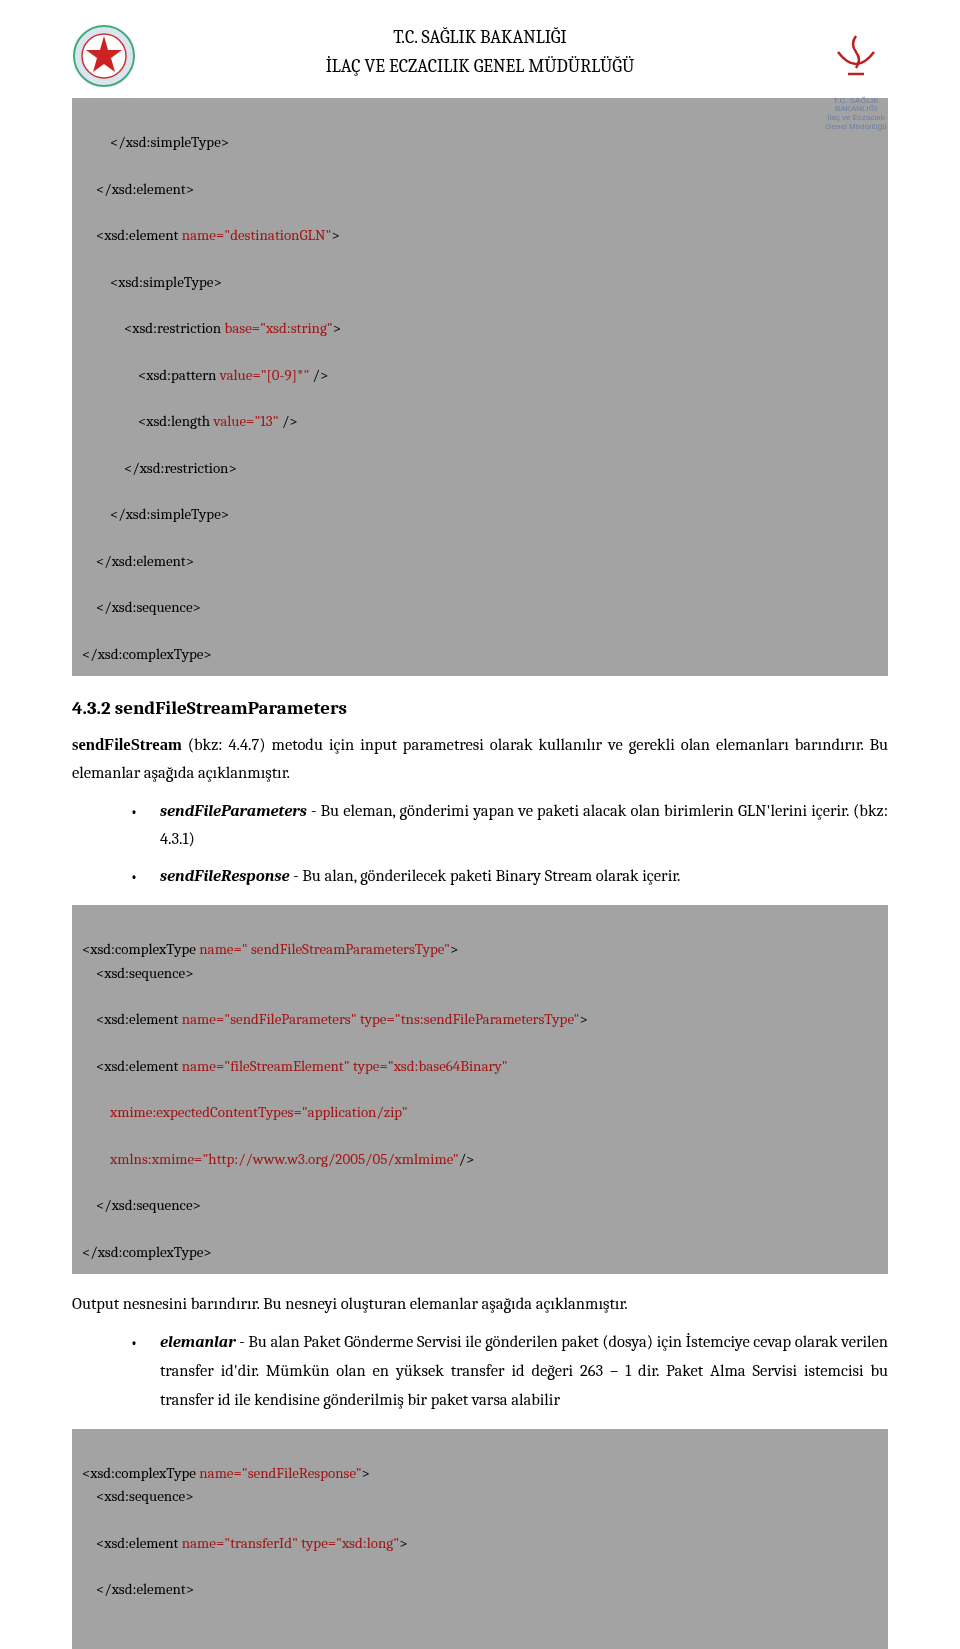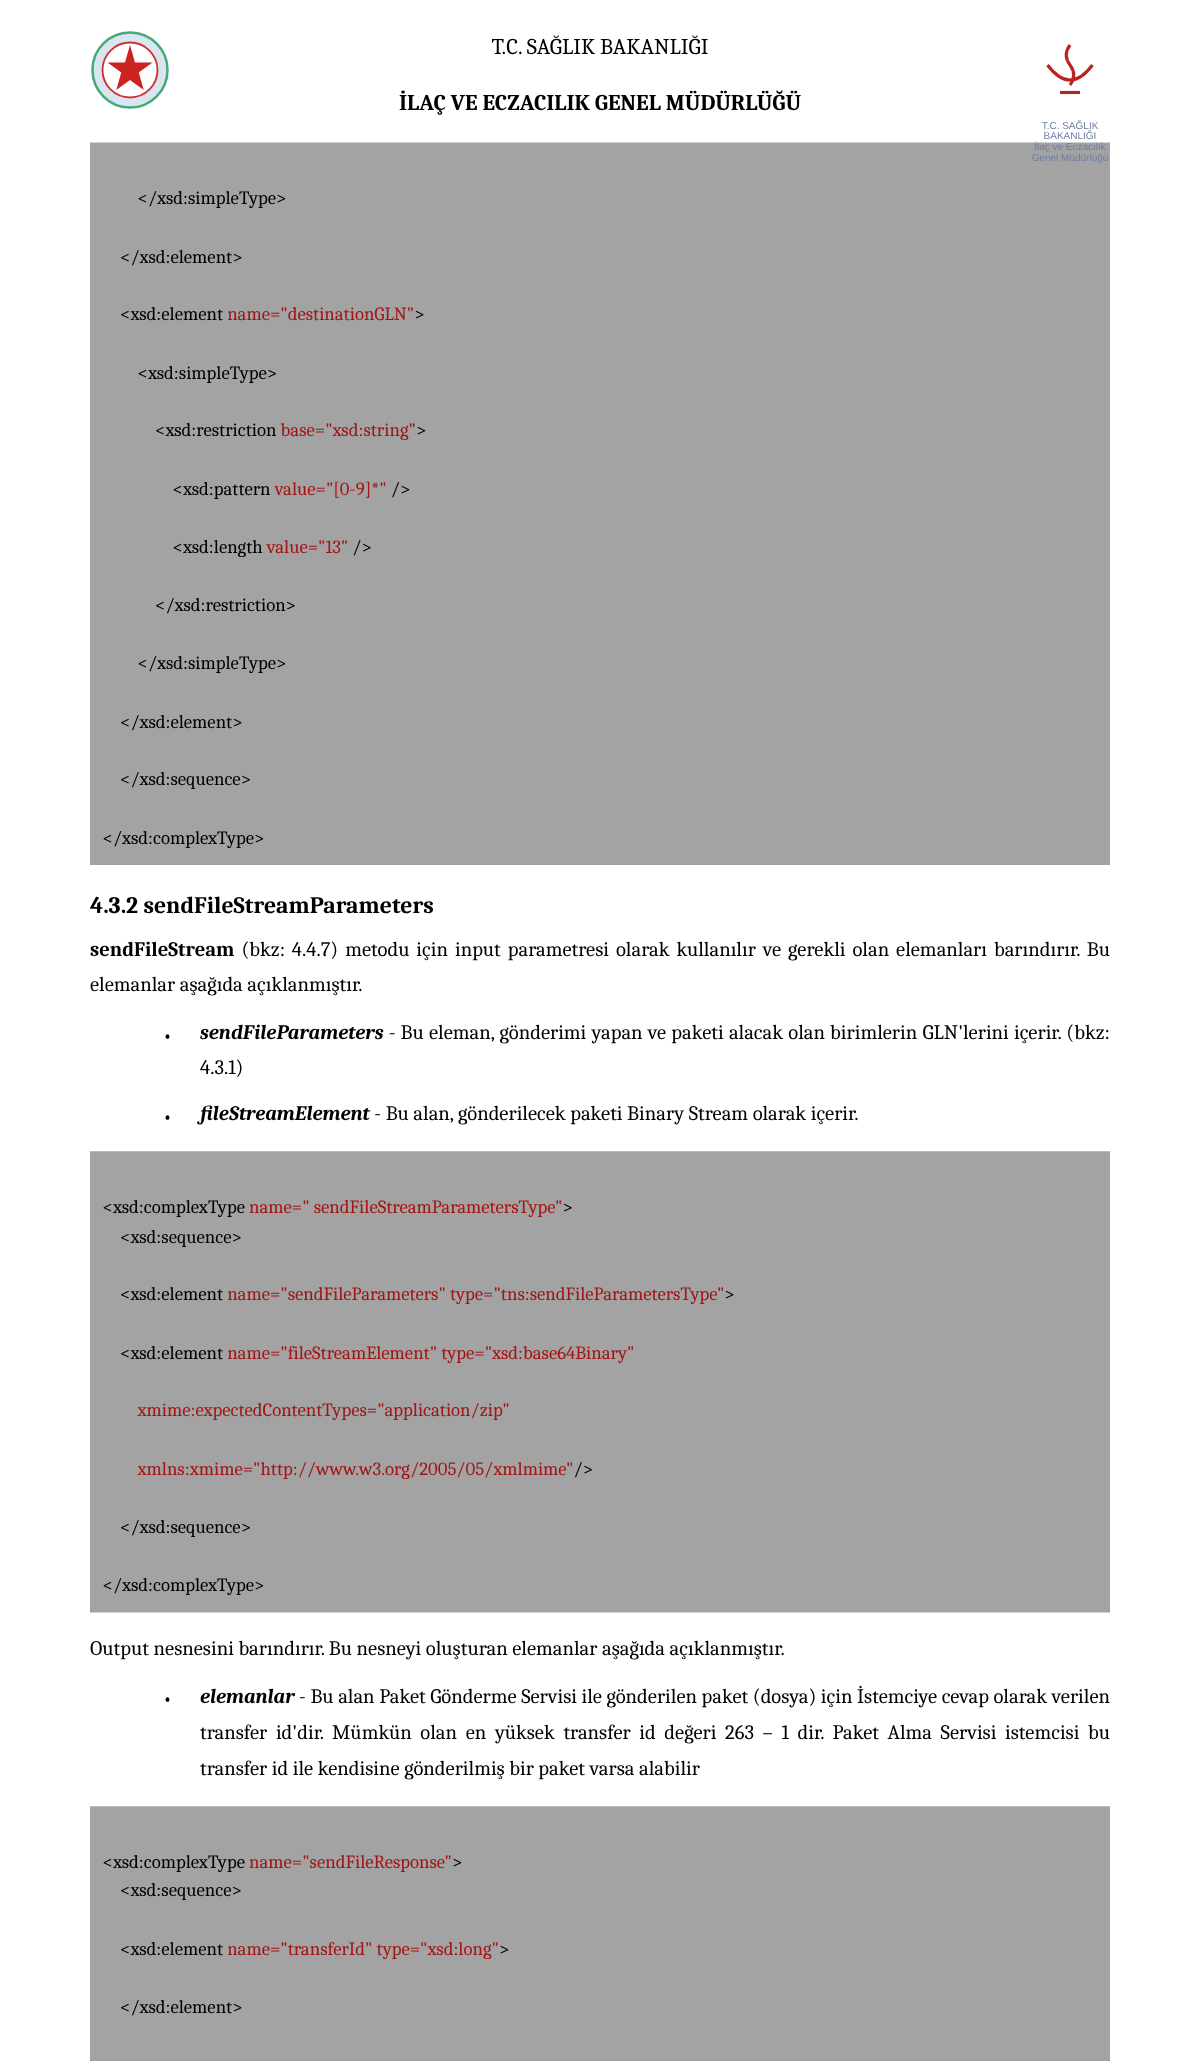--- a/index.html
+++ b/index.html
@@ -20,22 +20,22 @@
     position: relative;
     text-align: center;
     margin-bottom: 18px;
   }
   .header .title1 {
     font-size: 18px;
     font-weight: 400;
   }
   .header .title2 {
     font-size: 18px;
-    font-weight: 700;
-    margin-top: 18px;
+    font-weight: 400;
+    margin-top: 2px;
   }
   .logo-left, .logo-right {
     position: absolute;
     top: 0;
     width: 64px;
     height: 64px;
   }
   .logo-left { left: 0; }
   .logo-right { right: 0; }
   .logo-left svg, .logo-right svg { width: 100%; height: 100%; }
@@ -66,21 +66,21 @@
     font-size: 19px;
     margin-top: 18px;
     margin-bottom: 8px;
   }
   .body-text {
     font-size: 16.5px;
     line-height: 1.7;
     margin-bottom: 10px;
     text-align: justify;
   }
-  .body-text .bold-label { font-weight: bold; }
+  .body-text .bold-label { font-weight: bold; font-family: Liberation Serif, serif; }
   ul.bullets {
     list-style: none;
     margin: 6px 0 14px 58px;
     padding: 0;
   }
   ul.bullets li {
     position: relative;
     font-size: 16.5px;
     line-height: 1.75;
     margin-bottom: 8px;
@@ -138,21 +138,21 @@
 <span class="ind1"><span>&lt;/xsd:element&gt;</span></span>
 <span class="ind1"><span>&lt;/xsd:sequence&gt;</span></span>
 <span><span>&lt;/xsd:complexType&gt;</span></span></div>
 
   <h3 class="sec">4.3.2    sendFileStreamParameters</h3>
   <p class="body-text">
     <span class="bold-label">sendFileStream</span><span> (bkz: 4.4.7) metodu için input parametresi olarak kullanılır ve gerekli olan elemanları barındırır. Bu elemanlar aşağıda açıklanmıştır.</span>
   </p>
   <ul class="bullets">
     <li><span class="bi">sendFileParameters</span><span> - Bu eleman, gönderimi yapan ve paketi alacak olan birimlerin GLN'lerini içerir. (bkz: 4.3.1)</span></li>
-    <li><span class="bi">fileStreamElement</span><span> - Bu alan, gönderilecek paketi Binary Stream olarak içerir.</span></li>
+    <li><span class="bi">sendFileResponse</span><span> - Bu alan, gönderilecek paketi Binary Stream olarak içerir.</span></li>
   </ul>
 
   <div class="code-block">
 <span><span>&lt;xsd:complexType </span><span class="attr">name=" sendFileStreamParametersType"</span><span>&gt;</span></span>
 <span class="ind1"><span>&lt;xsd:sequence&gt;</span></span>
 <span class="ind1"><span>&lt;xsd:element </span><span class="attr">name="sendFileParameters"</span><span> </span><span class="attr">type="tns:sendFileParametersType"</span><span>&gt;</span></span>
 <span class="ind1"><span>&lt;xsd:element </span><span class="attr">name="fileStreamElement"</span><span> </span><span class="attr">type="xsd:base64Binary"</span></span>
 <span class="ind2"><span class="attr">xmime:expectedContentTypes="application/zip"</span></span>
 <span class="ind2"><span class="attr">xmlns:xmime="http://www.w3.org/2005/05/xmlmime"</span><span>/&gt;</span></span>
 <span class="ind1"><span>&lt;/xsd:sequence&gt;</span></span>

